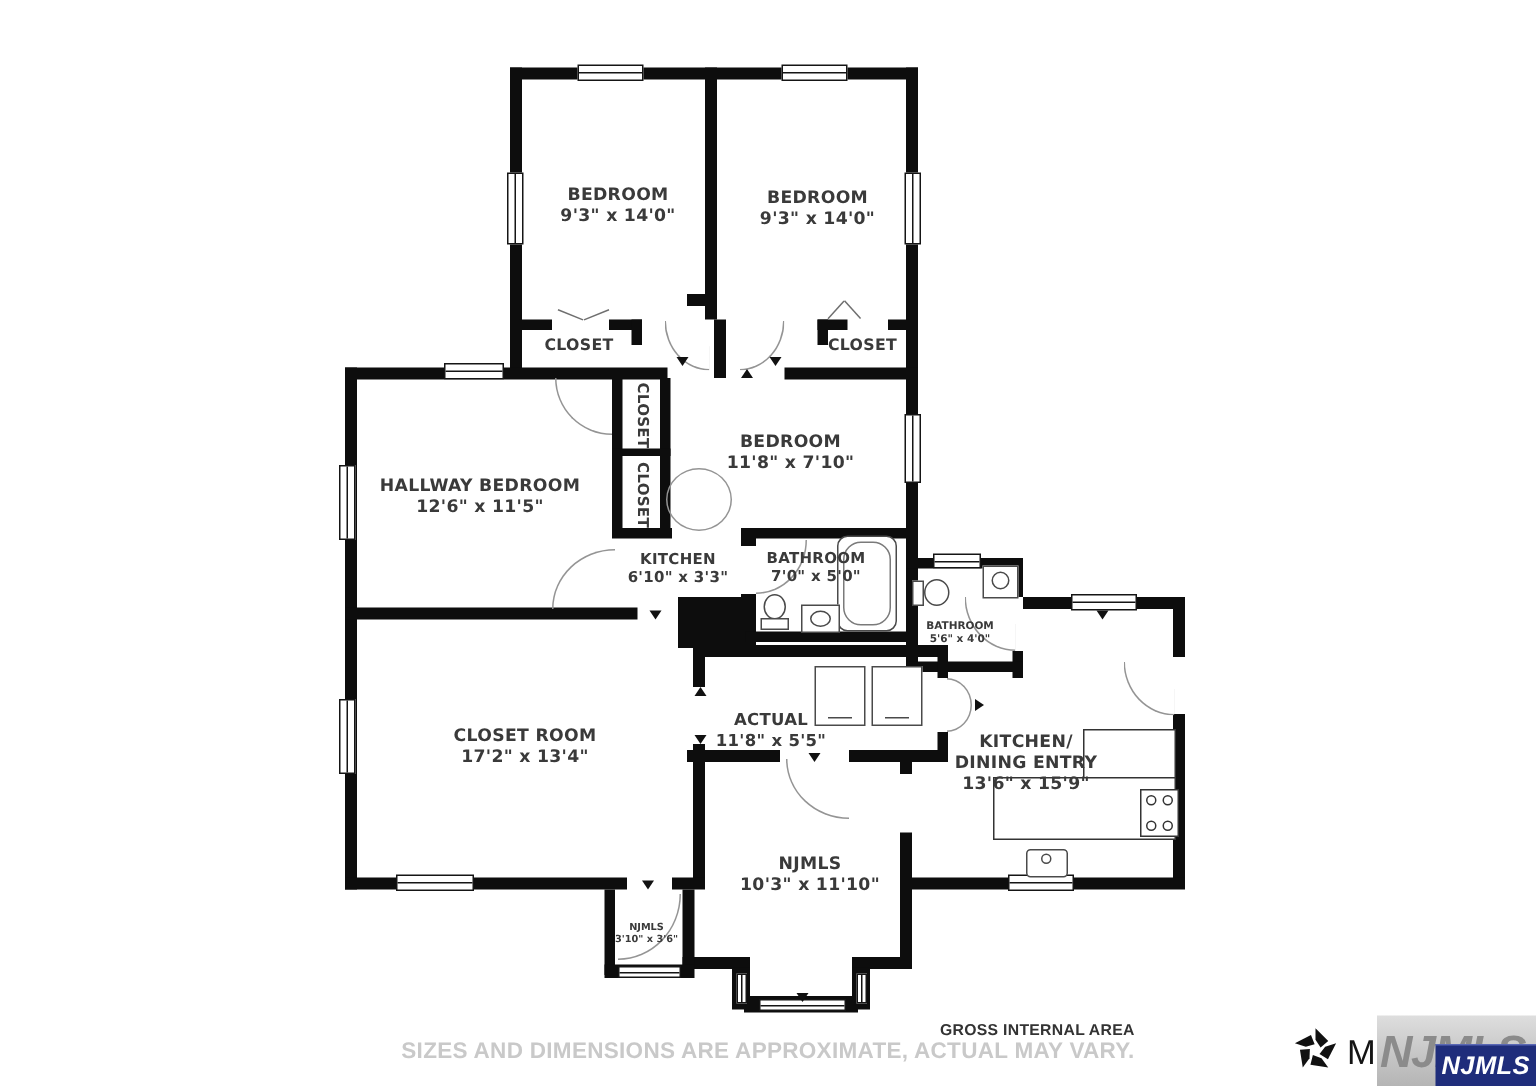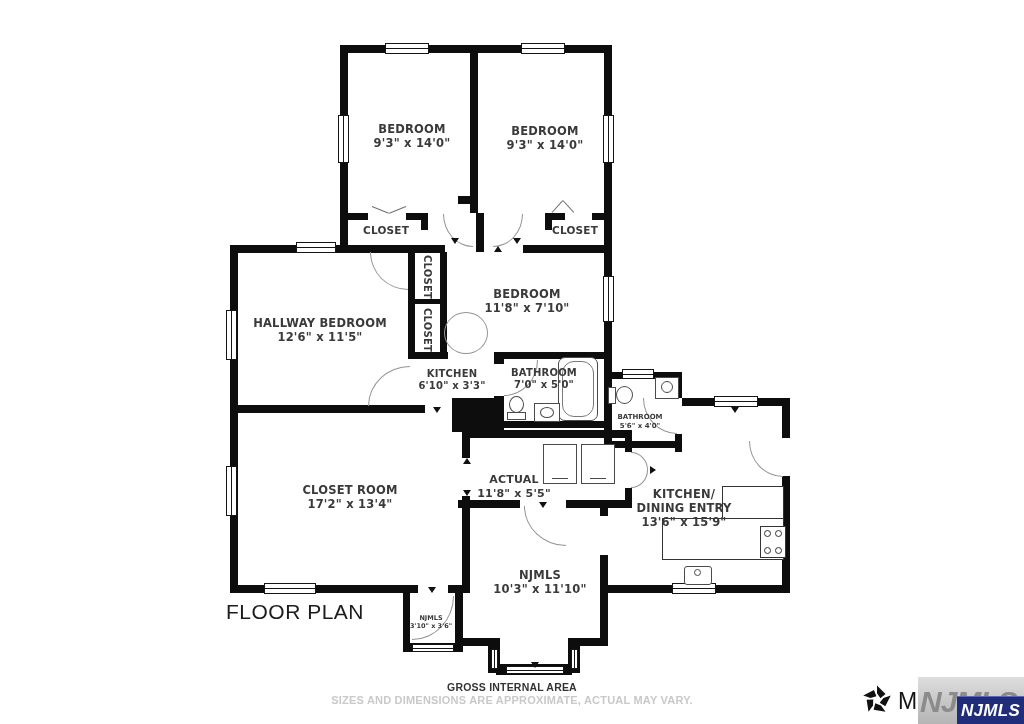--- a/index.html
+++ b/index.html
@@ -37,24 +37,24 @@
   .lbl .nm,.lbl .dm{display:block}
   .pre{white-space:pre-line}
   .s12{font-size:11.5px;line-height:14px}
   .s10{font-size:10px;line-height:12px}
   .s105{font-size:10.5px;line-height:12px}
   .s7{font-size:7px;line-height:9px;letter-spacing:0}
   .s6{font-size:6.5px;line-height:8px;letter-spacing:0}
   .rot{transform:translate(-50%,-50%) rotate(90deg)}
   .title{position:absolute;left:226px;top:600px;font-family:"Liberation Sans",sans-serif;
          font-size:21px;letter-spacing:.5px;color:#1c1c1c;font-weight:400}
-  .footer{position:absolute;left:512px;top:682px;transform:translateX(-50%);text-align:center;
+  .footer{position:absolute;left:512px;top:682px;transform:translateX(-50%);text-align:right;
           font-weight:bold;font-size:10.5px;line-height:11.5px;color:#333;
           font-family:"Liberation Sans",sans-serif;letter-spacing:.2px}
-  .footer .disc{color:#c9c9c9;font-size:11px;margin-top:1px}
+  .footer .disc{color:#c9c9c9;font-size:15px;margin-top:1px}
   
   .mp-text{position:absolute;left:898px;top:688px;font-size:23px;color:#141414;font-weight:500;
            font-family:"Liberation Sans",sans-serif;z-index:3}
   .ghost{position:absolute;left:918px;top:677px;width:106px;height:47px;overflow:hidden;z-index:4;
          background:linear-gradient(180deg,#dedede 0%,#c4c4c4 60%,#b5b5b5 100%)}
   .ghost span{position:absolute;left:2px;top:8px;font-style:italic;font-weight:bold;font-size:30px;
               color:#8b8b8b;font-family:"Liberation Sans",sans-serif;letter-spacing:-1px}
   .badge{position:absolute;left:957px;top:696px;width:67px;height:28px;background:#1f2d7b;z-index:5;
          display:flex;align-items:center;justify-content:center;border-top:1px solid #5a68b5}
   .badge span{color:#fff;font-style:italic;font-weight:bold;font-size:17px;
@@ -259,21 +259,20 @@
   </div>
   <div class="lbl s12" style="left:540px;top:582px">
     <span class="nm">NJMLS</span>
     <span class="dm">10'3" x 11'10"</span>
   </div>
   <div class="lbl s6" style="left:431px;top:622px">
     <span class="nm">NJMLS</span>
     <span class="dm">3'10" x 3'6"</span>
   </div>
 
-  <div class="title">FLOOR PLAN</div>
   <div class="footer">
     <div>GROSS INTERNAL AREA</div>
     <div class="disc">SIZES AND DIMENSIONS ARE APPROXIMATE, ACTUAL MAY VARY.</div>
   </div>
 
   <div class="mp-logo">
     <svg width="34" height="34" viewBox="-20 -20 40 40">
       <g fill="#111">
         <path d="M0,-17 L10,-7 L4,-2 L0,-8 Z"></path>
         <path d="M0,-17 L10,-7 L4,-2 L0,-8 Z" transform="rotate(72)"></path>

